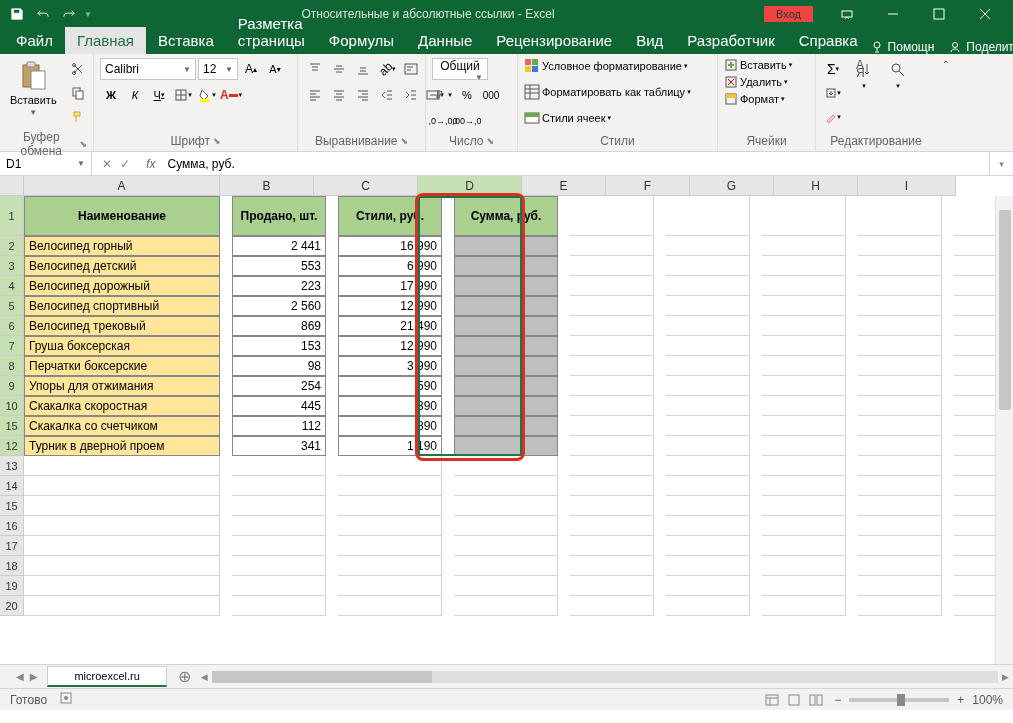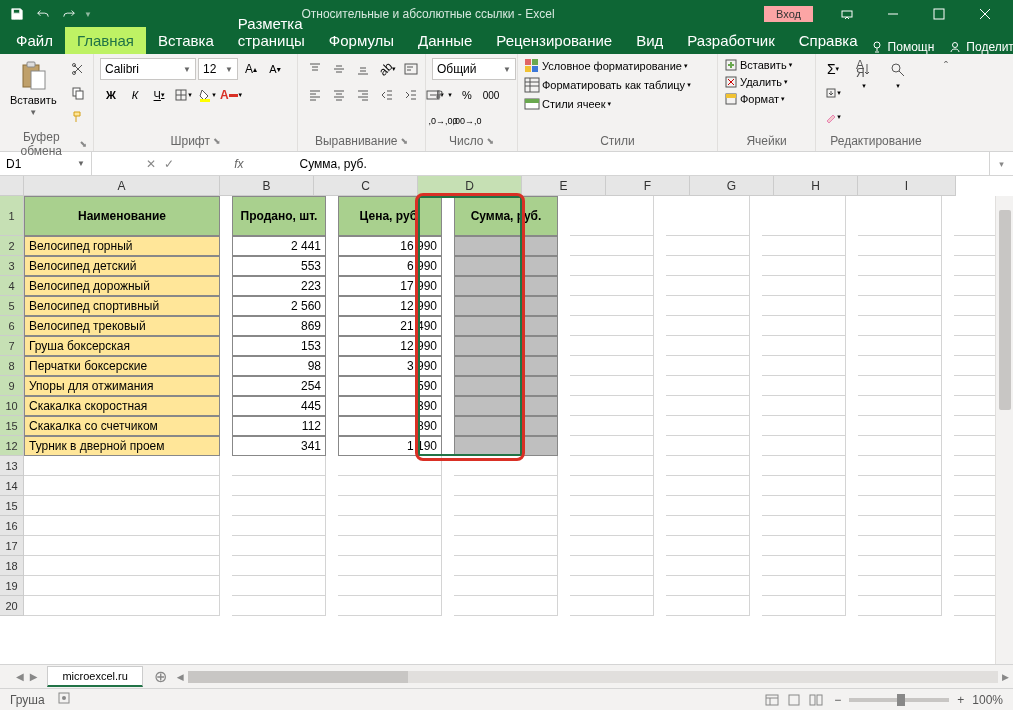--- a/index.html
+++ b/index.html
@@ -3,42 +3,42 @@
 <meta charset="utf-8">
 <style>
 *{box-sizing:border-box;margin:0;padding:0;font-family:'Segoe UI',Tahoma,sans-serif;font-size:12px;}
 body{background:#fff;width:1013px;height:723px;overflow:hidden;position:relative;user-select:none;}
 .titlebar{height:28px;background:#0e6635;color:#fff;display:flex;align-items:center;padding:0 6px;}
 .qat{display:flex;gap:4px;align-items:center;}
 .qat-btn{width:22px;height:22px;display:flex;align-items:center;justify-content:center;cursor:pointer;}
 .qat-btn svg{width:14px;height:14px;}
 .title-text{flex:1;text-align:center;font-size:12px;color:#d6e7de;}
 .title-right{display:flex;gap:2px;align-items:center;}
-.login-btn{background:#fca5a5;color:#333;padding:2px 12px;font-size:11px;margin-right:10px;cursor:pointer;}
+.login-btn{background:#ef4444;color:#333;padding:2px 12px;font-size:11px;margin-right:10px;cursor:pointer;}
 .wbtn{width:44px;height:28px;display:flex;align-items:center;justify-content:center;cursor:pointer;}
 .wbtn svg{width:12px;height:12px;stroke:#fff;fill:none;stroke-width:1;}
 .ribbon-tabs{height:26px;background:#0e6635;display:flex;align-items:flex-end;padding-left:4px;}
 .rtab{padding:5px 12px;color:#fff;font-size:15px;cursor:pointer;}
-.rtab.active{background:#bef264;color:#217346;}
+.rtab.active{background:#e5e5e5;color:#217346;}
 .ribbon-right{margin-left:auto;display:flex;align-items:center;gap:14px;padding-right:14px;color:#fff;}
 .ribbon-right span{display:flex;align-items:center;gap:4px;cursor:pointer;font-size:12px;}
 .ribbon{height:98px;background:#f3f2f1;border-bottom:1px solid #d4d4d4;display:flex;}
 .rgroup{border-right:1px solid #e1dfdd;display:flex;flex-direction:column;padding:4px 6px 0;}
 .rgroup-body{flex:1;display:flex;align-items:flex-start;gap:6px;}
 .rgroup-label{text-align:center;font-size:11px;color:#666;padding:2px 0 3px;display:flex;justify-content:center;align-items:center;gap:3px;}
 .rgroup-label .dl{font-size:9px;color:#888;cursor:pointer;}
 .vbtn{display:flex;flex-direction:column;align-items:center;gap:2px;cursor:pointer;padding:2px 4px;}
 .vbtn .ic{width:32px;height:32px;display:flex;align-items:center;justify-content:center;}
 .sbtn{width:22px;height:22px;display:flex;align-items:center;justify-content:center;cursor:pointer;font-size:11px;}
 .col-stack{display:flex;flex-direction:column;gap:2px;}
 .row-stack{display:flex;gap:2px;align-items:center;}
 .combo{border:1px solid #c8c6c4;background:#fff;height:22px;display:flex;align-items:center;padding:0 4px;font-size:11px;}
 .combo .dd{margin-left:auto;font-size:8px;color:#666;}
 .bold{font-weight:bold;}.ital{font-style:italic;}.ul{text-decoration:underline;}
-.namebox-row{height:24px;border-bottom:1px solid #d4d4d4;display:flex;align-items:stretch;background:#fff;gap:44px;}
+.namebox-row{height:24px;border-bottom:1px solid #d4d4d4;display:flex;align-items:stretch;background:#fff;}
 .namebox{width:92px;border-right:1px solid #d4d4d4;display:flex;align-items:center;padding:0 6px;font-size:12px;}
 .namebox .dd{margin-left:auto;font-size:8px;color:#666;}
 .fx-btns{display:flex;align-items:center;gap:8px;padding:0 10px;color:#888;}
 .fx-btns span{cursor:pointer;}
 .fx-label{font-style:italic;color:#666;padding:0 6px;display:flex;align-items:center;}
 .formula-bar{flex:1;display:flex;align-items:center;padding:0 6px;font-size:12px;}
 .fb-expand{width:24px;border-left:1px solid #d4d4d4;display:flex;align-items:center;justify-content:center;color:#888;cursor:pointer;font-size:9px;}
 .grid-area{position:relative;height:488px;overflow:hidden;background:#fff;}
 .colheads{display:flex;position:absolute;top:0;left:0;height:20px;}
 .ch{background:#e6e6e6;border-right:1px solid #ccc;border-bottom:1px solid #ccc;display:flex;align-items:center;justify-content:center;font-size:12px;color:#333;}
@@ -58,21 +58,21 @@
 .selcell{background:#bfbfbf;border:1px solid #888;}
 .empty{background:#fff;}
 .wA{width:196px;}.wB{width:94px;}.wC{width:104px;}.wD{width:104px;}.wE{width:84px;}.wF{width:84px;}.wG{width:84px;}.wH{width:84px;}.wI{width:98px;}
 .sel-border{position:absolute;border:2px solid #217346;pointer-events:none;}
 .red-highlight{position:absolute;border:3px solid #d93025;border-radius:8px;pointer-events:none;}
 .vscroll{position:absolute;right:0;top:20px;bottom:0;width:18px;background:#f3f2f1;border-left:1px solid #e1dfdd;}
 .sb-thumb{background:#c8c6c4;}
 .sheet-tabs{height:24px;background:#f3f2f1;border-top:1px solid #d4d4d4;display:flex;align-items:center;padding-left:6px;}
 .st-nav{display:flex;gap:6px;color:#888;padding:0 10px;}
 .st-nav span{cursor:pointer;font-size:10px;}
-.sheet-tab{background:#fff;border:1px solid #ccc;border-bottom:2px solid #217346;padding:3px 14px;font-size:11px;cursor:pointer;}
+.sheet-tab{background:#fff;border:1px solid #ccc;border-bottom:2px solid #217346;padding:3px 26px;font-size:11px;cursor:pointer;}
 .add-sheet{width:24px;height:24px;display:flex;align-items:center;justify-content:center;color:#888;cursor:pointer;font-size:16px;margin-left:6px;}
 .hscroll-bar{flex:1;margin-left:auto;background:#f3f2f1;display:flex;align-items:center;padding:0 4px;}
 .statusbar{height:22px;background:#f3f2f1;border-top:1px solid #d4d4d4;display:flex;align-items:center;padding:0 10px;font-size:11px;color:#555;}
 .status-right{margin-left:auto;display:flex;align-items:center;gap:8px;}
 .view-btns{display:flex;gap:2px;}
 .view-btns span{width:20px;height:18px;display:flex;align-items:center;justify-content:center;cursor:pointer;border:1px solid transparent;}
 .zoom-slider{width:100px;height:4px;background:#c8c6c4;position:relative;}
 .zoom-thumb{position:absolute;left:48px;top:-4px;width:8px;height:12px;background:#888;}
 svg{overflow:visible;}
 </style>
@@ -321,21 +321,21 @@
       </div>
     </div>
     <div class="rgroup-label">
         <span>Выравнивание</span>
         <span class="dl">⬊</span>
       </div>
   </div>
 
   <div class="rgroup" style="width:92px;">
     <div class="rgroup-body" style="flex-direction:column;gap:4px;">
-      <div class="combo" style="width:84px;">
+      <div class="combo" style="width:56px;flex-direction:column;">
           <span>Общий</span>
           <span class="dd">▼</span>
         </div>
       <div class="row-stack">
         <div class="sbtn">
             <svg width="14" height="14">
               <text x="2" y="11" font-size="10" fill="#555">₽</text>
             </svg>
             <span style="font-size:7px;">▾</span>
           </div>
@@ -347,21 +347,21 @@
         <div class="sbtn" style="font-size:9px;">,00→,0</div>
       </div>
     </div>
     <div class="rgroup-label">
         <span>Число</span>
         <span class="dl">⬊</span>
       </div>
   </div>
 
   <div class="rgroup" style="width:200px;">
-    <div class="rgroup-body" style="flex-direction:column;gap:3px;text-align:center;">
+    <div class="rgroup-body" style="flex-direction:column;gap:10px;text-align:center;">
       <div class="row-stack" style="cursor:pointer;">
           <svg width="16" height="16">
             <rect x="1" y="1" width="6" height="6" fill="#e06666"></rect>
             <rect x="8" y="1" width="6" height="6" fill="#6aa84f"></rect>
             <rect x="1" y="8" width="6" height="6" fill="#f1c232"></rect>
             <rect x="8" y="8" width="6" height="6" fill="#3c78d8"></rect>
           </svg>
           <span style="font-size:11px;">Условное форматирование</span>
           <span style="font-size:7px;">▾</span>
         </div>
@@ -516,21 +516,21 @@
       <div class="rh">16</div>
       <div class="rh">17</div>
       <div class="rh">18</div>
       <div class="rh">19</div>
       <div class="rh">20</div>
     </div>
   <div class="cells" id="cells">
       <div class="row tall">
         <div class="cell hdr wA">Наименование</div>
         <div class="cell hdr wB">Продано, шт.</div>
-        <div class="cell hdr wC">Цена, руб.</div>
+        <div class="cell hdr wC">Стили, руб.</div>
         <div class="cell hdr wD">Сумма, руб.</div>
         <div class="cell empty wE"></div>
         <div class="cell empty wF"></div>
         <div class="cell empty wG"></div>
         <div class="cell empty wH"></div>
         <div class="cell empty wI"></div>
       </div>
       <div class="row">
         <div class="cell nm wA">Велосипед горный</div>
         <div class="cell num wB">2 441</div>
@@ -760,21 +760,21 @@
   <div class="hscroll-bar">
     <span style="font-size:9px;color:#888;">◀</span>
     <div style="flex:1;margin:0 4px;height:12px;background:#e1dfdd;position:relative;">
         <div class="sb-thumb" style="position:absolute;left:0;width:220px;height:12px;"></div>
       </div>
     <span style="font-size:9px;color:#888;">▶</span>
   </div>
 </div>
 
 <div class="statusbar">
-  <span>Груша</span>
+  <span>Готово</span>
   <span style="margin-left:12px;"><svg width="14" height="14">
         <rect x="2" y="2" width="10" height="10" stroke="#888" fill="none"></rect>
         <circle cx="7" cy="7" r="2" fill="#888"></circle>
       </svg></span>
   <div class="status-right">
     <div class="view-btns">
       <span>
           <svg width="14" height="12">
             <rect x="1" y="1" width="12" height="10" stroke="#888" fill="none"></rect>
             <line x1="1" y1="4" x2="13" y2="4" stroke="#888"></line>

